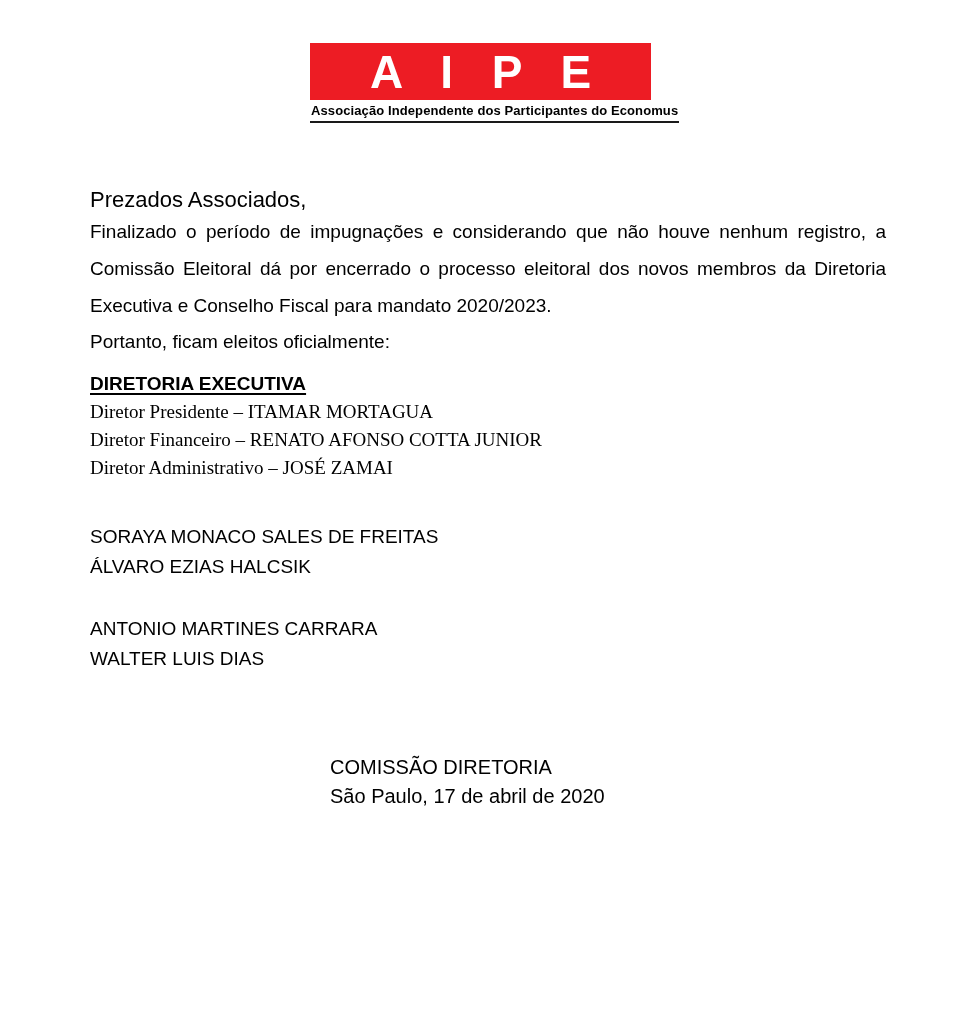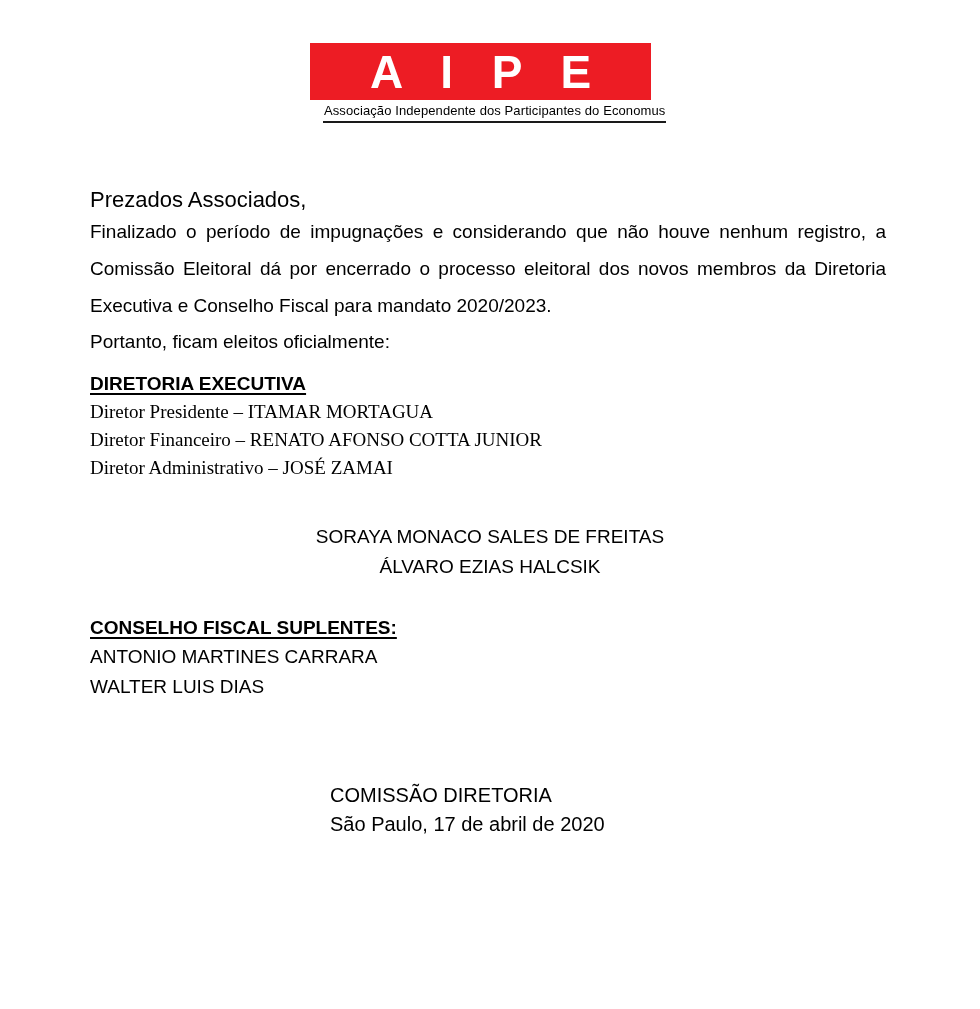--- a/index.html
+++ b/index.html
@@ -35,27 +35,26 @@
     color: #ffffff;
     font-weight: bold;
     font-size: 46px;
     letter-spacing: 13px;
     padding-left: 13px; 
     line-height: 1;
     white-space: nowrap;
   }
   .logo-tagline {
     display: inline-block;
-    font-weight: normal;
+    font-weight: bold;
     font-size: 13px;
     letter-spacing: 0.1px;
     white-space: nowrap;
     padding: 3px 1px 3px;
     border-bottom: 2px solid #1a1a1a;
-    margin-left: 13px;
   }
   
   .content {
     margin: 0 90px 0 90px;
     width: 800px;
   }
   .greeting {
     margin-top: 64px;
     font-size: 22px;
     font-weight: normal;
@@ -76,21 +75,21 @@
   .section-heading {
     font-weight: bold;
     text-decoration: underline;
     text-decoration-thickness: 2px;
     text-underline-offset: 3px;
     line-height: 28px;
   }
   .sec-1 { margin-top: 14px; }
   .sec-1 .member-line { line-height: 28px; font-family: Liberation Serif, serif; }
   .sec-2 { margin-top: 40px; }
-  .sec-2 .member-line { line-height: 29.5px; text-align: center; }
+  .sec-2 .member-line { line-height: 29.5px; }
   .sec-3 { margin-top: 33px; }
   .sec-3 .member-line { line-height: 29.5px; }
   .signature {
     margin-top: 80px;
     margin-left: 240px;
     font-size: 20px;
     line-height: 29px;
   }
 </style>
 </head>
@@ -119,21 +118,20 @@
       <div class="member-line">Diretor Financeiro – RENATO AFONSO COTTA JUNIOR</div>
       <div class="member-line">Diretor Administrativo – JOSÉ ZAMAI</div>
     </div>
 
     <div class="section sec-2">
       <div class="member-line">SORAYA MONACO SALES DE FREITAS</div>
       <div class="member-line">ÁLVARO EZIAS HALCSIK</div>
     </div>
 
     <div class="section sec-3">
-      <div class="section-heading">CONSELHO FISCAL SUPLENTES:</div>
       <div class="member-line">ANTONIO MARTINES CARRARA</div>
       <div class="member-line">WALTER LUIS DIAS</div>
     </div>
 
     <div class="signature">
       <div>COMISSÃO DIRETORIA</div>
       <div>São Paulo, 17 de abril de 2020</div>
     </div>
 
   </div>

